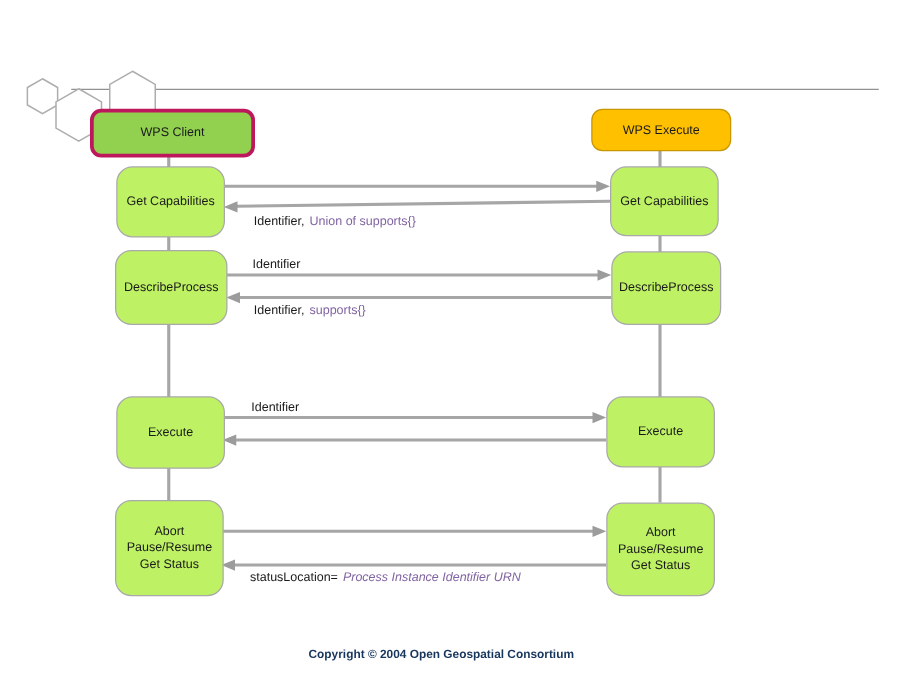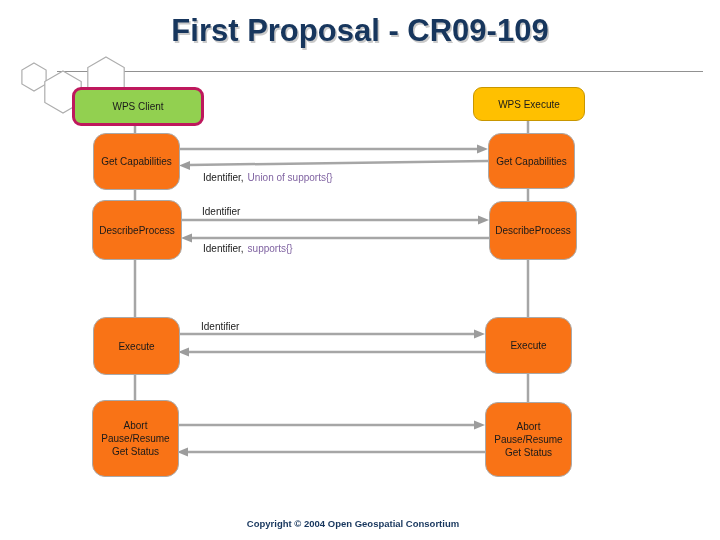--- a/index.html
+++ b/index.html
@@ -20,21 +20,21 @@
   
   .actor{
     position:absolute;z-index:3;border-radius:9px;
     display:flex;align-items:center;justify-content:center;
     font-size:10px;color:#1a1a1a;
   }
   .actor.client{background:var(--client-green,#92D050);border:3px solid #be185d;}
   .actor.server{background:var(--server-orange,#FFC000);border:1px solid #C89600;}
   
   .op{
-    position:absolute;z-index:3;background:#f97316;border:1px solid #A9A9A9;border-radius:13px;
+    position:absolute;z-index:3;background:#bef264;border:1px solid #A9A9A9;border-radius:13px;
     display:flex;flex-direction:column;align-items:center;justify-content:center;
     font-size:10px;text-align:center;line-height:13px;color:#1a1a1a;
   }
   
   .msg{
     position:absolute;z-index:3;font-size:10px;line-height:12px;white-space:nowrap;color:#1a1a1a;
   }
   .msg .purple{color:var(--purple,#8064A2);margin-left:4px;}
   .msg .purple.italic{font-style:italic;}
   
@@ -48,21 +48,20 @@
   .footer{
     position:absolute;left:0;top:518px;width:706px;text-align:center;z-index:3;
     font-size:9.5px;font-weight:bold;color:var(--title-navy,#17365D);
   }
 </style>
 </head>
 <body>
 
 <div id="slide">
 
-  <div class="title">First Proposal - CR09-109</div>
 
   <div class="hrule"></div>
 
   <svg class="overlay" width="720" height="540" viewBox="0 0 720 540">
 
     <g fill="#ffffff" stroke="#ADADAD" stroke-width="1.2">
       <polygon points="34,63 46.1,70 46.1,84 34,91 21.9,84 21.9,70"></polygon>
       <polygon points="106,57 124.2,67.5 124.2,88.5 106,99 87.8,88.5 87.8,67.5"></polygon>
       <polygon points="63,71 81.2,81.5 81.2,102.5 63,113 44.8,102.5 44.8,81.5"></polygon>
       <polygon points="99,90 113.7,98.5 113.7,115.5 99,124 84.3,115.5 84.3,98.5"></polygon>
@@ -159,16 +158,19 @@
     <span>Identifier</span>
   </div>
   <div class="msg" style="left:203px;top:243px;">
     <span>Identifier,</span><span class="purple">supports{}</span>
   </div>
 
   <div class="msg" style="left:201px;top:321px;">
     <span>Identifier</span>
   </div>
 
+  <div class="msg" style="left:200px;top:457px;">
+    <span>statusLocation=</span><span class="purple italic">Process Instance Identifier URN</span>
+  </div>
 
   <div class="footer">Copyright © 2004 Open Geospatial Consortium</div>
 
 </div>
 
 </body></html>

